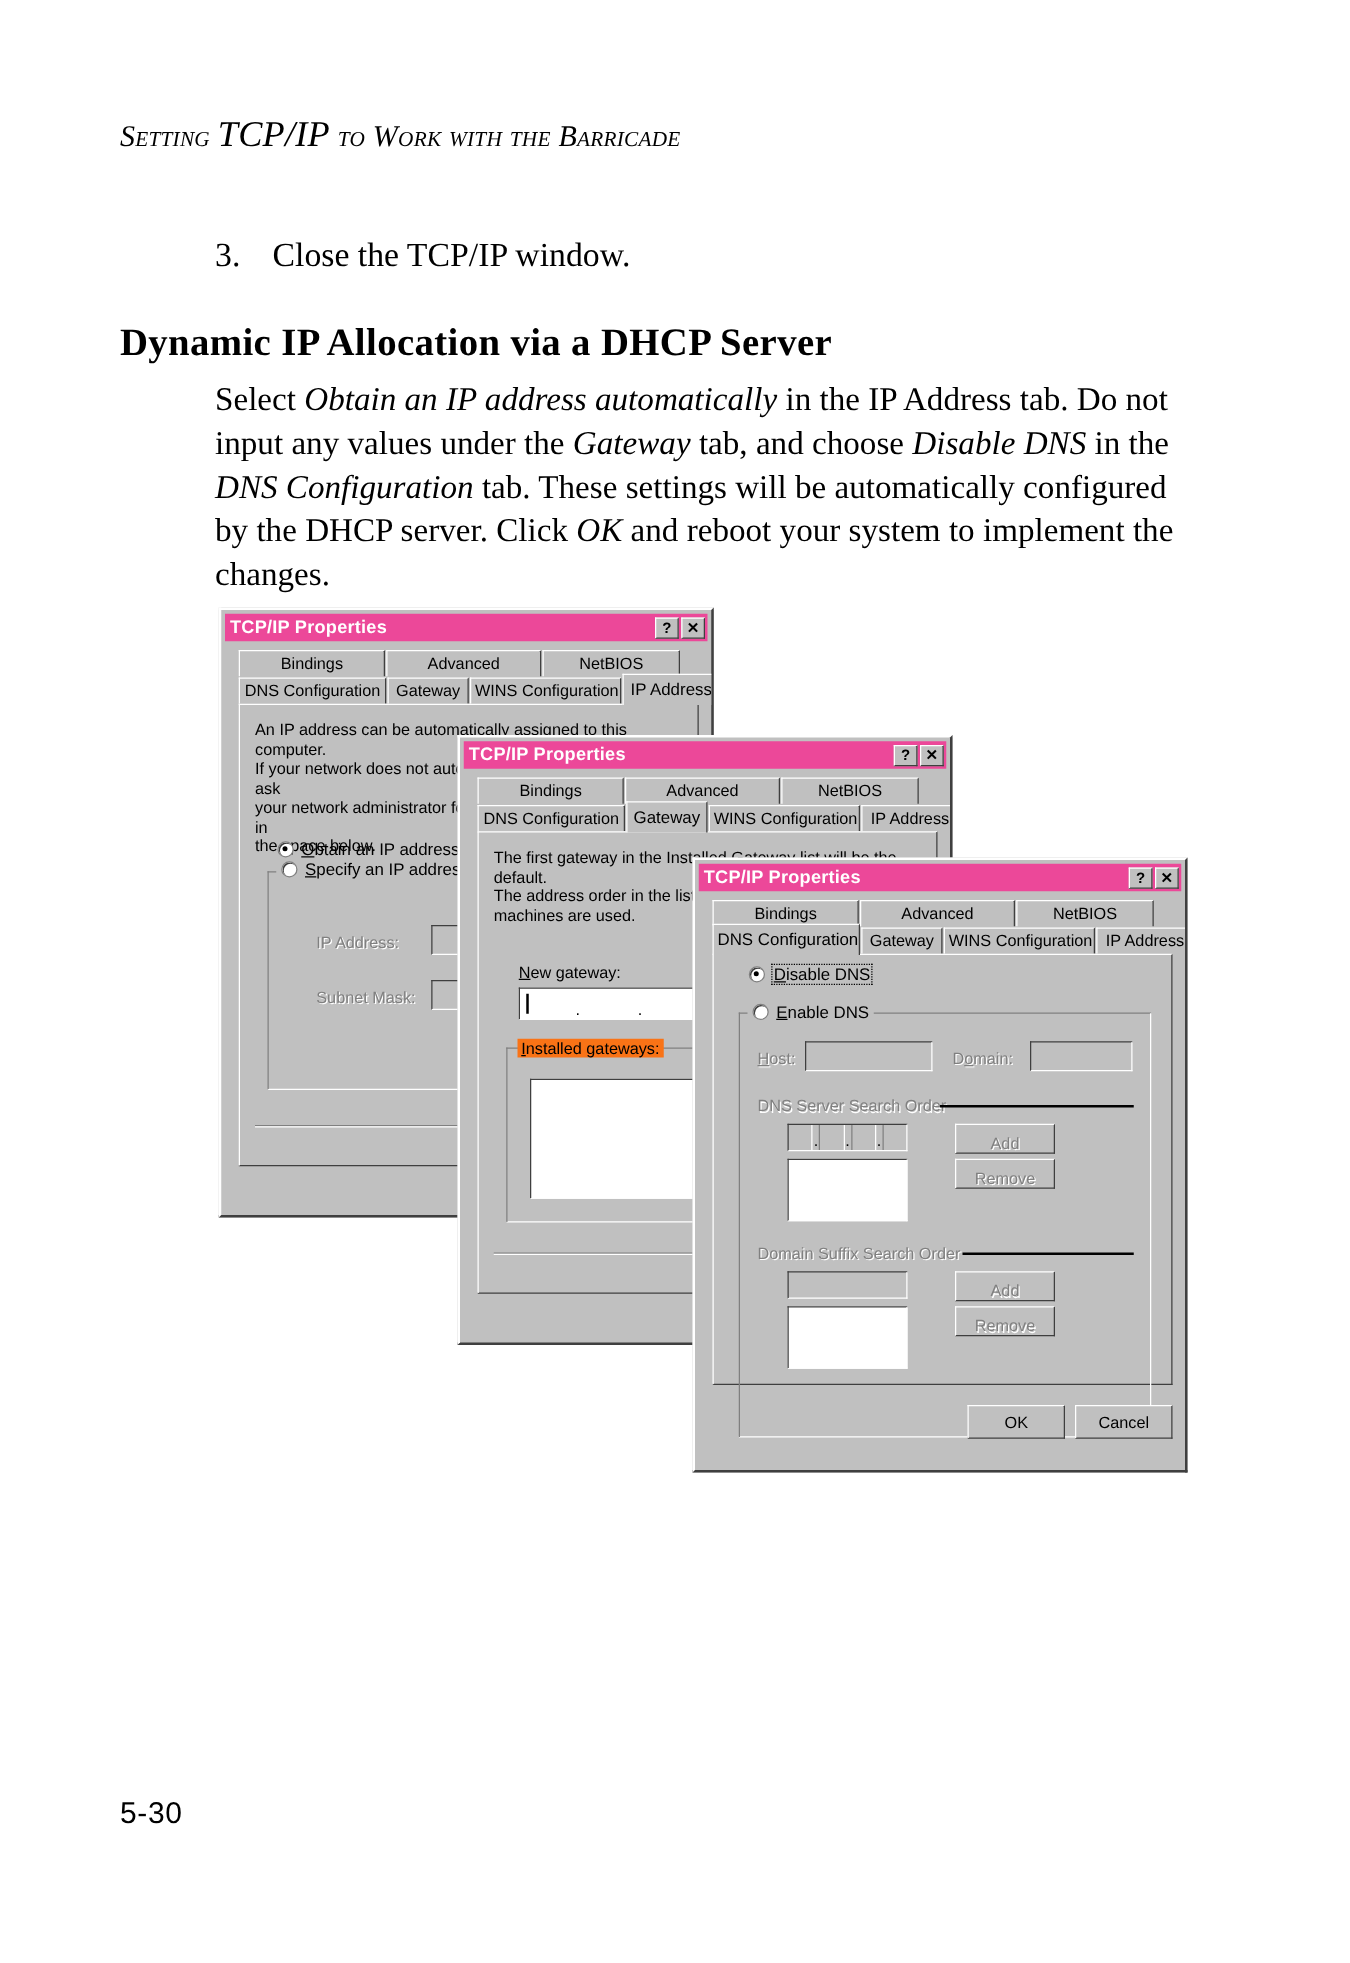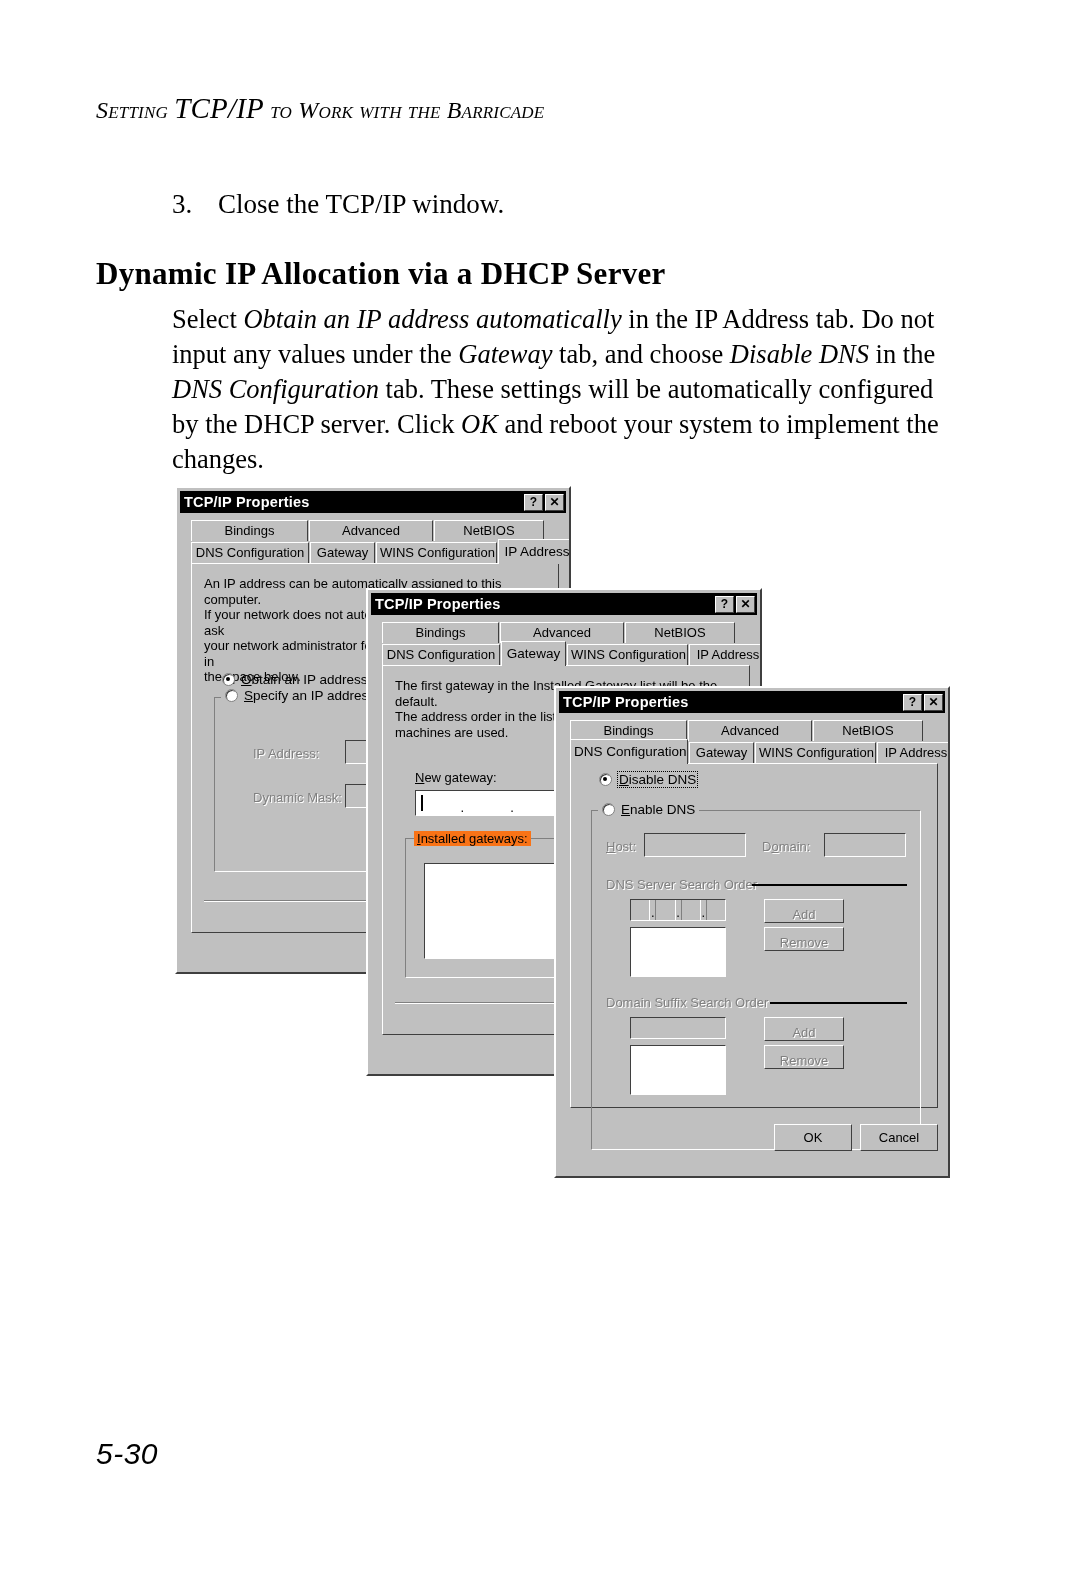--- a/index.html
+++ b/index.html
@@ -62,23 +62,22 @@
     line-height: 35px;
     text-align: left;
   }
   .body-para i { font-style: italic; }
 
   .page-number {
     position: absolute;
     left: 96px;
     top: 1437px;
     font-family: "Liberation Sans", sans-serif;
-    font-size: 30px;
+    font-size: 24px;
     letter-spacing: 0.5px;
-    font-style: italic;
   }
 
   
   .dlg {
     position: absolute;
     background: #c0c0c0;
     border-top: 2px solid #ffffff;
     border-left: 2px solid #ffffff;
     border-right: 2px solid #3f3f3f;
     border-bottom: 2px solid #3f3f3f;
@@ -86,21 +85,21 @@
     font-family: "Liberation Sans", sans-serif;
     font-size: 12px;
     color: #000000;
     overflow: hidden;
   }
 
   .titlebar {
     position: absolute;
     left: 3px; right: 3px; top: 3px;
     height: 22px;
-    background: #000000;
+    background: #ec4899;
     display: flex;
     align-items: center;
     padding: 0 2px 0 4px;
     box-sizing: border-box;
   }
   .titlebar .title {
     color: #ffffff;
     font-weight: bold;
     font-size: 14.5px;
     letter-spacing: 0.2px;
@@ -363,21 +362,21 @@
       <div class="ipfield dis" style="left:130px; top:42px; width:180px; height:24px;">
         <span class="seg"></span>
         <span class="dot">.</span>
         <span class="seg"></span>
         <span class="dot">.</span>
         <span class="seg"></span>
         <span class="dot">.</span>
         <span class="seg"></span>
       </div>
 
-      <div class="flabel gray" style="left:38px; top:92px;">Dynamic Mask:</div>
+      <div class="flabel gray" style="left:38px; top:92px;">Subnet Mask:</div>
       <div class="ipfield dis" style="left:130px; top:86px; width:180px; height:24px;">
         <span class="seg"></span>
         <span class="dot">.</span>
         <span class="seg"></span>
         <span class="dot">.</span>
         <span class="seg"></span>
         <span class="dot">.</span>
         <span class="seg"></span>
       </div>
     </div>

